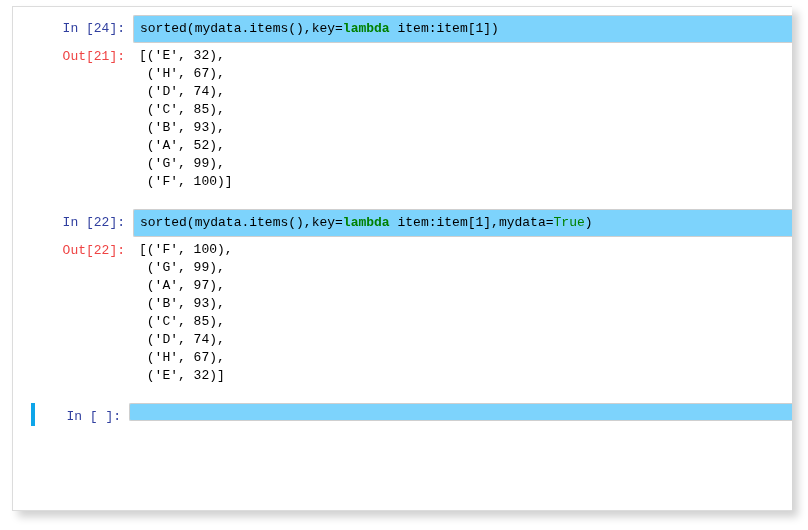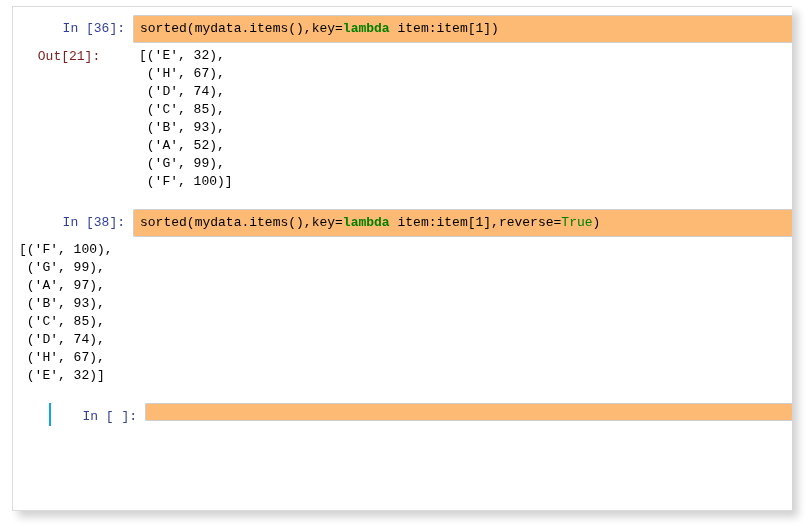--- a/index.html
+++ b/index.html
@@ -38,24 +38,24 @@
   }
   .prompt {
     flex: 0 0 120px;
     text-align: right;
     padding-right: 8px;
     padding-top: 5px;
     box-sizing: border-box;
     user-select: none;
   }
   .prompt-in  { color: #303F9F; }
-  .prompt-out { color: #7f1d1d; text-align: center; }
+  .prompt-out { color: #ef4444; }
   .code-area {
     flex: 1 1 auto;
-    background: #fdba74;
+    background: #7dd3fc;
     border: 1px solid #cfcfcf;
     border-right: none;
     border-radius: 2px 0 0 2px;
     padding: 4px 6px;
     min-height: 18px;
     white-space: pre;
     box-sizing: border-box;
   }
   .output-area {
     flex: 1 1 auto;
@@ -67,62 +67,63 @@
   .true    { color: #008000; font-weight: normal; }
   .num     { color: #000; }
   .paren   { color: #000; }
   .plain   { color: #000; }
   .lambda  { color: #008000; font-weight: bold; }
 
   .spacer { height: 10px; }
 
   
   .selected-wrap {
-    border-left: 2px solid #0ea5e9;
-    margin-left: 36px;
+    border-left: 4px solid #0ea5e9;
+    margin-left: 18px;
     padding-left: 0;
   }
   .selected-wrap .prompt { flex-basis: 94px; }
   .selected-wrap .code-area {
     border-color: #cfcfcf;
   }
 
   
 </style>
 </head>
 <body>
 
 <div class="canvas">
   <div class="paper">
 
     <div class="cell">
-      <div class="prompt prompt-in">In [36]:</div>
+      <div class="prompt prompt-in">In [24]:</div>
       <div class="code-area"><span class="plain">sorted</span><span class="paren">(</span><span class="plain">mydata.items(),key=</span><span class="lambda">lambda</span><span class="plain"> item:item[</span><span class="num">1</span><span class="paren">])</span></div>
     </div>
 
     <div class="cell">
       <div class="prompt prompt-out">Out[21]:</div>
       <div class="output-area">[('E', 32),
  ('H', 67),
  ('D', 74),
  ('C', 85),
  ('B', 93),
  ('A', 52),
  ('G', 99),
  ('F', 100)]</div>
     </div>
 
     <div class="spacer"></div>
 
     <div class="cell">
-      <div class="prompt prompt-in">In [38]:</div>
-      <div class="code-area"><span class="plain">sorted</span><span class="paren">(</span><span class="plain">mydata.items(),key=</span><span class="lambda">lambda</span><span class="plain"> item:item[</span><span class="num">1</span><span class="plain">],reverse=</span><span class="true">True</span><span class="paren">)</span></div>
+      <div class="prompt prompt-in">In [22]:</div>
+      <div class="code-area"><span class="plain">sorted</span><span class="paren">(</span><span class="plain">mydata.items(),key=</span><span class="lambda">lambda</span><span class="plain"> item:item[</span><span class="num">1</span><span class="plain">],mydata=</span><span class="true">True</span><span class="paren">)</span></div>
     </div>
 
     <div class="cell">
+      <div class="prompt prompt-out">Out[22]:</div>
       <div class="output-area">[('F', 100),
  ('G', 99),
  ('A', 97),
  ('B', 93),
  ('C', 85),
  ('D', 74),
  ('H', 67),
  ('E', 32)]</div>
     </div>
 

